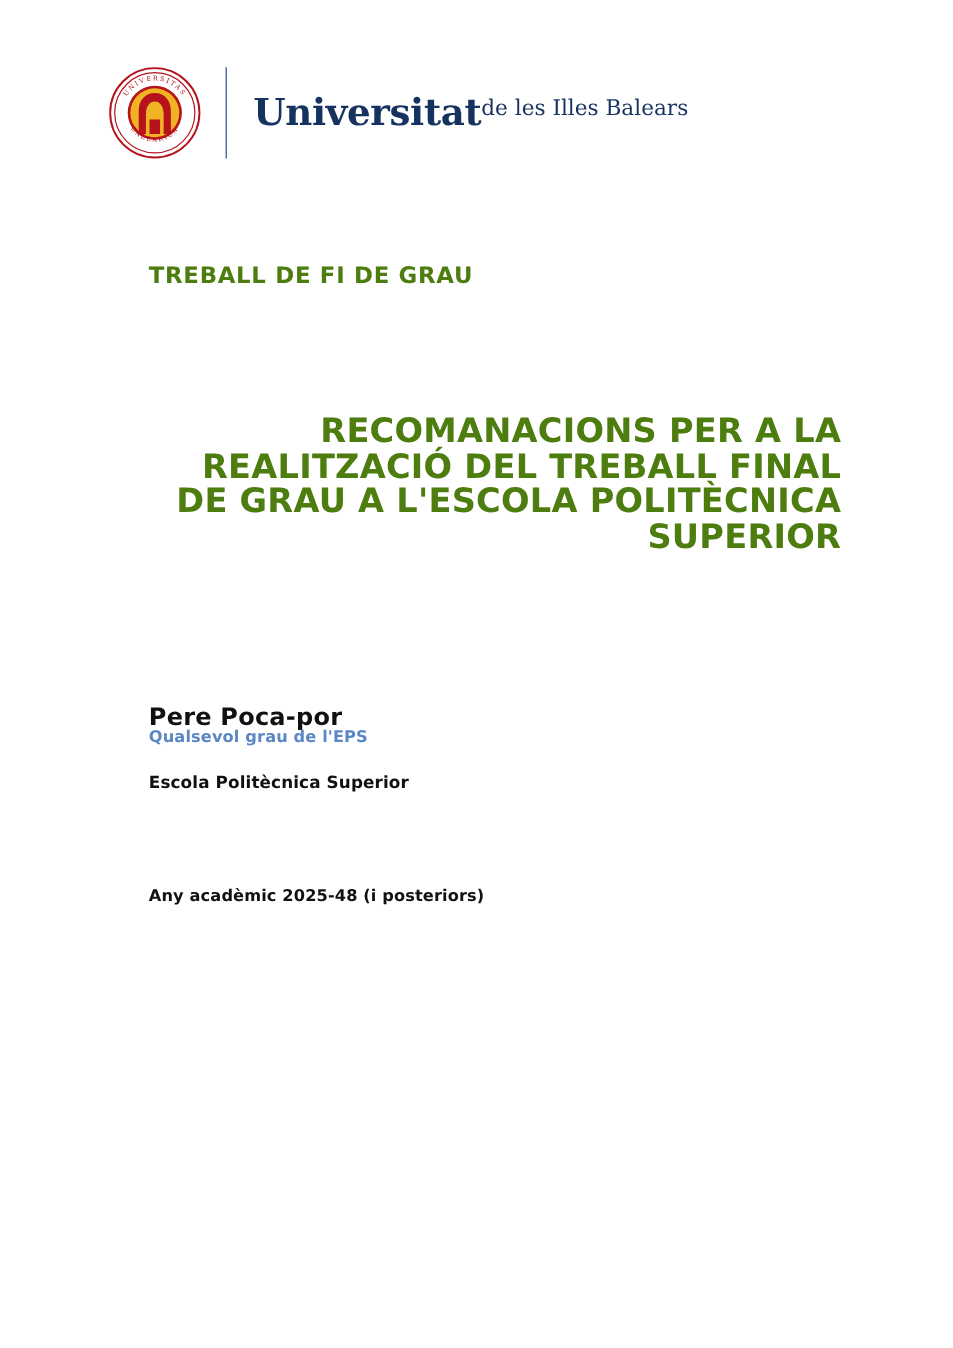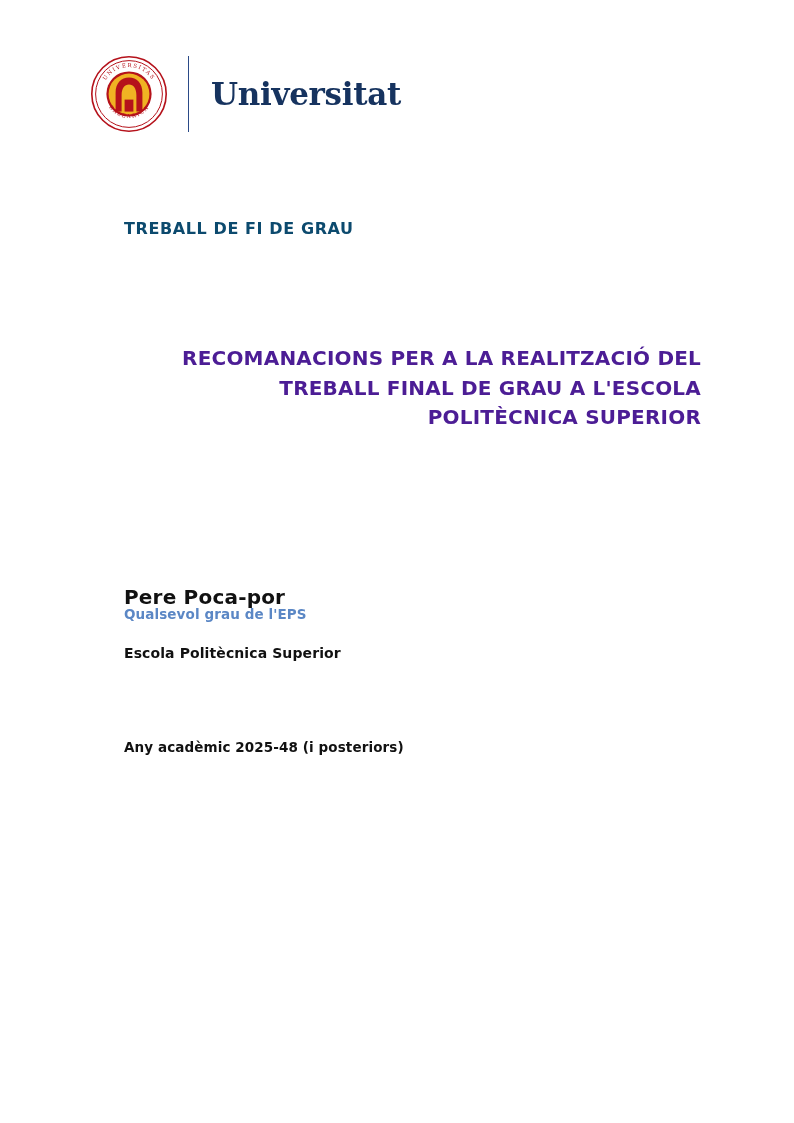--- a/index.html
+++ b/index.html
@@ -65,36 +65,36 @@
     color: #16335f;
     line-height: 1.25;
     margin-top: 2px;
   }
 
   
   .doc-type {
     position: absolute;
     left: 124px;
     top: 219px;
-    font-size: 16px;
+    font-size: 19px;
     font-weight: bold;
-    color: #0c4a6e;
+    color: #4d7c0f;
     letter-spacing: 0.6px;
   }
 
   
   .doc-title {
     position: absolute;
     right: 93px;
     top: 344px;
     width: 560px;
     text-align: right;
-    font-size: 20px;
+    font-size: 28px;
     font-weight: bold;
-    color: #4c1d95;
+    color: #4d7c0f;
     line-height: 29.5px;
     letter-spacing: 0.2px;
   }
 
   
   .author {
     position: absolute;
     left: 124px;
     top: 542px;
     font-size: 20px;
@@ -160,20 +160,21 @@
         <text font-family="DejaVu Serif, serif" font-size="5.4" fill="#b5121b" letter-spacing="1.5">
           <textPath href="#arcBot" startOffset="50%" text-anchor="middle">BALEARICA</textPath>
         </text>
       </svg>
     </div>
 
     <div class="logo-divider"></div>
 
     <div class="logo-words">
       <div class="logo-line1">Universitat</div>
+      <div class="logo-line2">de les Illes Balears</div>
     </div>
   </div>
 
   <div class="doc-type">TREBALL DE FI DE GRAU</div>
 
   <div class="doc-title">RECOMANACIONS PER A LA REALITZACIÓ DEL TREBALL FINAL DE GRAU A L'ESCOLA POLITÈCNICA SUPERIOR</div>
 
   <div class="author">Pere Poca-por</div>
 
   <div class="degree">Qualsevol grau de l'EPS</div>

